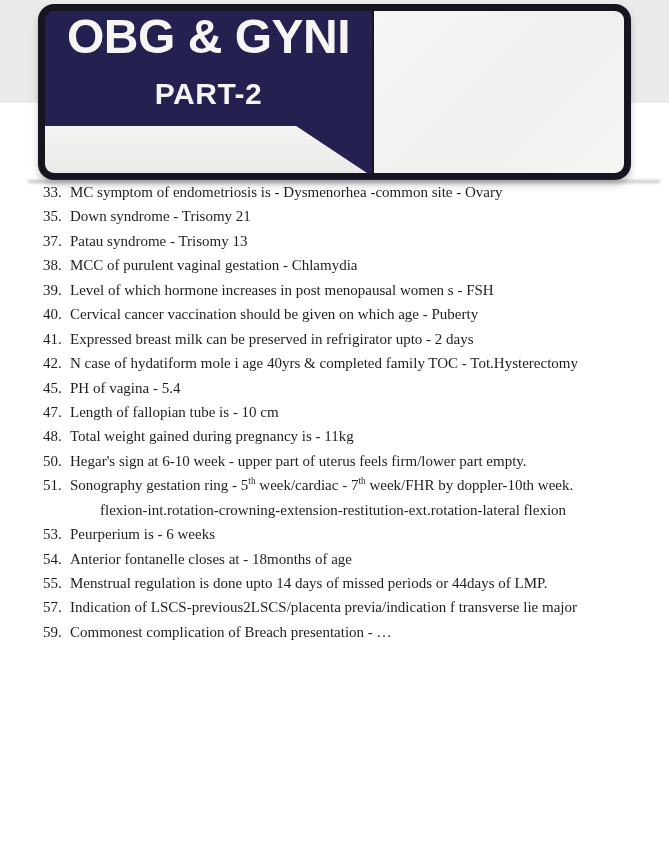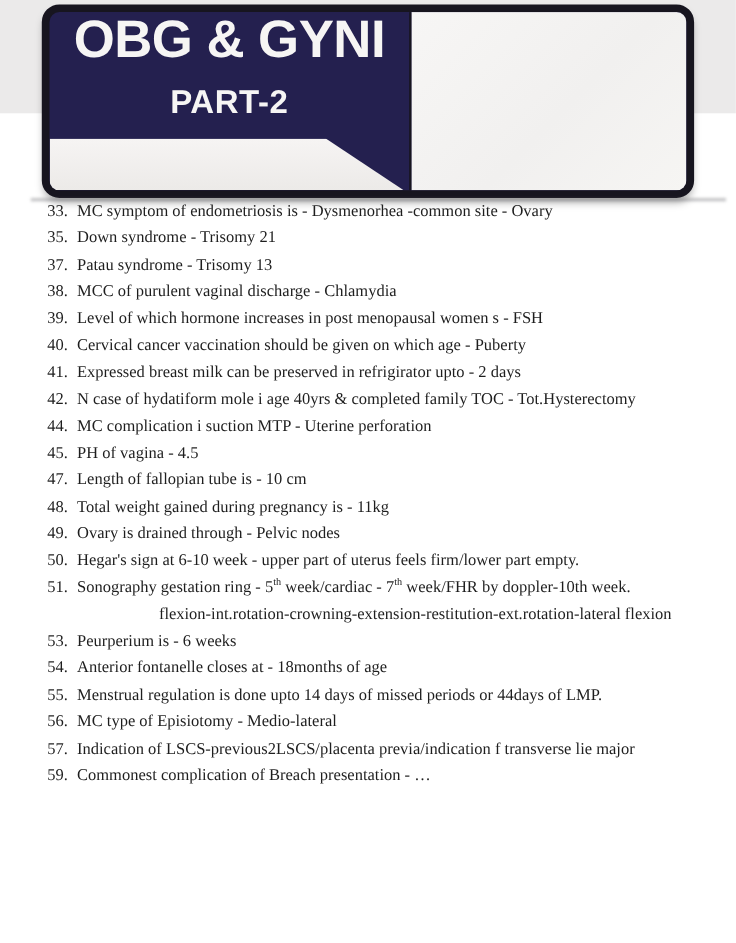--- a/index.html
+++ b/index.html
@@ -79,21 +79,21 @@
     height: 24.45px;
     line-height: 24.45px;
     font-size: 15px;
     white-space: nowrap;
   }
   .row .num {
     flex: 0 0 27px;
     width: 27px;
   }
   .row .txt { flex: 1 1 auto; overflow: hidden; }
-  .row.cont { padding-left: 57px; text-align: center; }
+  .row.cont { padding-left: 57px; }
   sup {
     font-size: 0.62em;
     line-height: 0;
     vertical-align: super;
   }
 </style>
 </head>
 <body>
 
 <div class="top-stripe"></div>
@@ -117,57 +117,49 @@
   <div class="row">
       <span class="num">35.</span>
       <span class="txt">Down syndrome - Trisomy 21</span>
     </div>
   <div class="row">
       <span class="num">37.</span>
       <span class="txt">Patau syndrome - Trisomy 13</span>
     </div>
   <div class="row">
       <span class="num">38.</span>
-      <span class="txt">MCC of purulent vaginal discharge - Chlamydia</span>
+      <span class="txt">MCC of purulent vaginal gestation - Chlamydia</span>
     </div>
   <div class="row">
       <span class="num">39.</span>
       <span class="txt">Level of which hormone increases in post menopausal women s - FSH</span>
     </div>
   <div class="row">
       <span class="num">40.</span>
       <span class="txt">Cervical cancer vaccination should be given on which age - Puberty</span>
     </div>
   <div class="row">
       <span class="num">41.</span>
       <span class="txt">Expressed breast milk can be preserved in refrigirator upto - 2 days</span>
     </div>
   <div class="row">
       <span class="num">42.</span>
       <span class="txt">N case of hydatiform mole i age 40yrs &amp; completed family TOC - Tot.Hysterectomy</span>
     </div>
   <div class="row">
-      <span class="num">44.</span>
-      <span class="txt">MC complication i suction MTP - Uterine perforation</span>
-    </div>
-  <div class="row">
       <span class="num">45.</span>
-      <span class="txt">PH of vagina - 4.5</span>
+      <span class="txt">PH of vagina - 5.4</span>
     </div>
   <div class="row">
       <span class="num">47.</span>
       <span class="txt">Length of fallopian tube is - 10 cm</span>
     </div>
   <div class="row">
       <span class="num">48.</span>
       <span class="txt">Total weight gained during pregnancy is - 11kg</span>
-    </div>
-  <div class="row">
-      <span class="num">49.</span>
-      <span class="txt">Ovary is drained through - Pelvic nodes</span>
     </div>
   <div class="row">
       <span class="num">50.</span>
       <span class="txt">Hegar's sign at 6-10 week - upper part of uterus feels firm/lower part empty.</span>
     </div>
   <div class="row">
       <span class="num">51.</span>
       <span class="txt"><span>Sonography gestation ring - 5</span><sup>th</sup><span> week/cardiac - 7</span><sup>th</sup><span> week/FHR by doppler-10th week.</span></span>
     </div>
   <div class="row cont">
@@ -179,24 +171,20 @@
     </div>
   <div class="row">
       <span class="num">54.</span>
       <span class="txt">Anterior fontanelle closes at - 18months of age</span>
     </div>
   <div class="row">
       <span class="num">55.</span>
       <span class="txt">Menstrual regulation is done upto 14 days of missed periods or 44days of LMP.</span>
     </div>
   <div class="row">
-      <span class="num">56.</span>
-      <span class="txt">MC type of Episiotomy - Medio-lateral</span>
-    </div>
-  <div class="row">
       <span class="num">57.</span>
       <span class="txt">Indication of LSCS-previous2LSCS/placenta previa/indication f transverse lie major</span>
     </div>
   <div class="row">
       <span class="num">59.</span>
       <span class="txt">Commonest complication of Breach presentation - …</span>
     </div>
 </div>
 
 </body></html>

